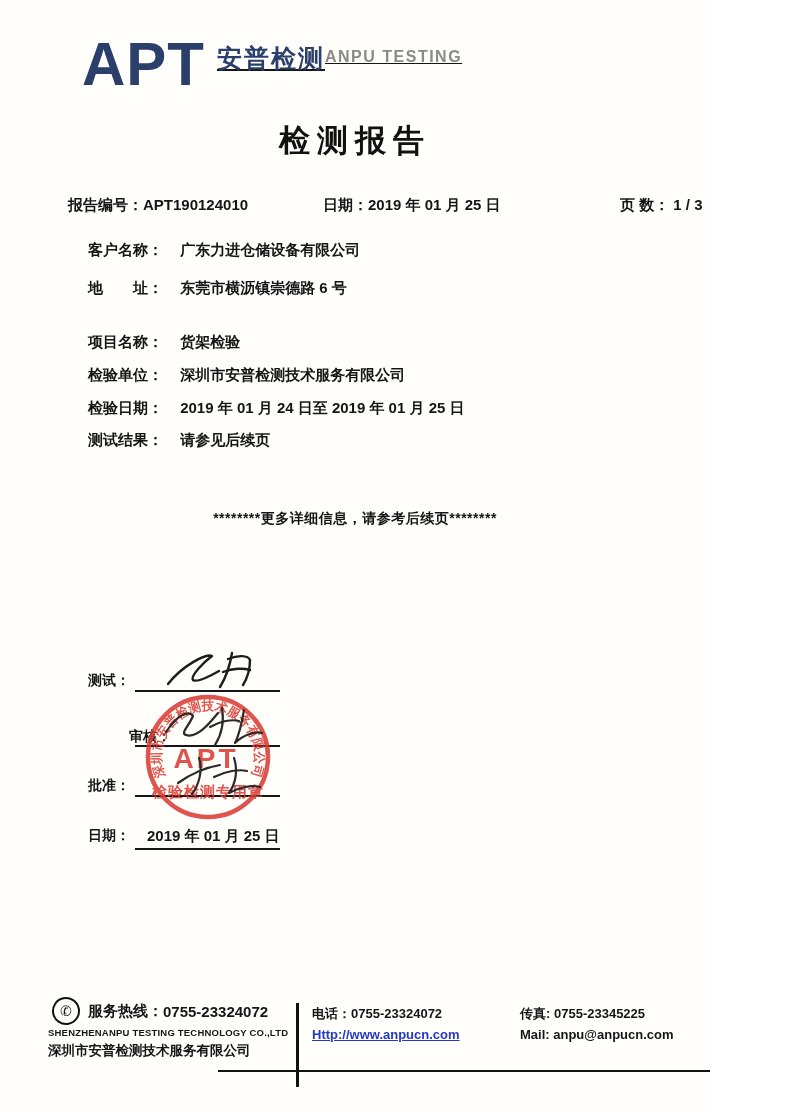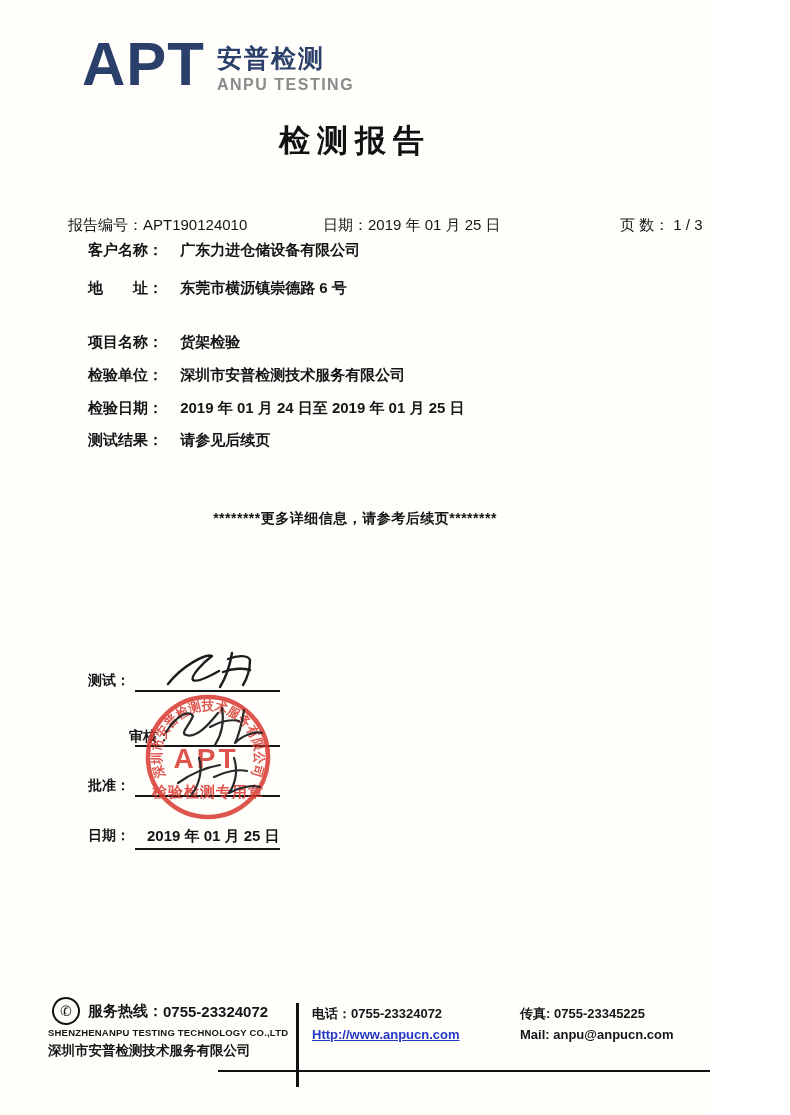--- a/index.html
+++ b/index.html
@@ -11,31 +11,31 @@
     color:#151515;
     overflow:hidden;
   }
   
   .logo{position:absolute;left:82px;top:36px;display:flex;align-items:flex-start;}
   .logo-mark{
     font-size:60px;font-weight:800;color:#2b3f6b;
     letter-spacing:1px;line-height:58px;
     transform:scaleY(1.02);
   }
-  .logo-right{display:flex;flex-direction:column;margin-left:12px;margin-top:8px;}
+  .logo-right{display:flex;flex-direction:row;margin-left:12px;margin-top:8px;text-decoration:underline;}
   .logo-cn{font-size:25px;font-weight:700;color:#2b3f6b;letter-spacing:2px;line-height:28px;}
   .logo-en{font-size:16px;font-weight:700;color:#8a8a8a;letter-spacing:1.5px;margin-top:4px;}
   
   .title{
     position:absolute;left:0;top:120px;width:100%;
     margin:0;text-align:center;
     font-size:31px;font-weight:700;letter-spacing:7px;color:#111;
   }
   
-  .meta-item{position:absolute;top:196px;font-size:15px;font-weight:400;white-space:nowrap;margin-top:20px;}
+  .meta-item{position:absolute;top:196px;font-size:15px;font-weight:700;white-space:nowrap;}
   .meta-report{left:68px;}
   .meta-date{left:323px;}
   .meta-pages{left:620px;}
   
   .info-row{position:absolute;left:88px;font-size:15px;font-weight:700;white-space:nowrap;}
   .info-row .lbl{display:inline-block;width:88px;}
   .r-client-name{top:241px;}
   .r-client-addr{top:279px;}
   .r-proj-name{top:333px;}
   .r-proj-unit{top:366px;}

